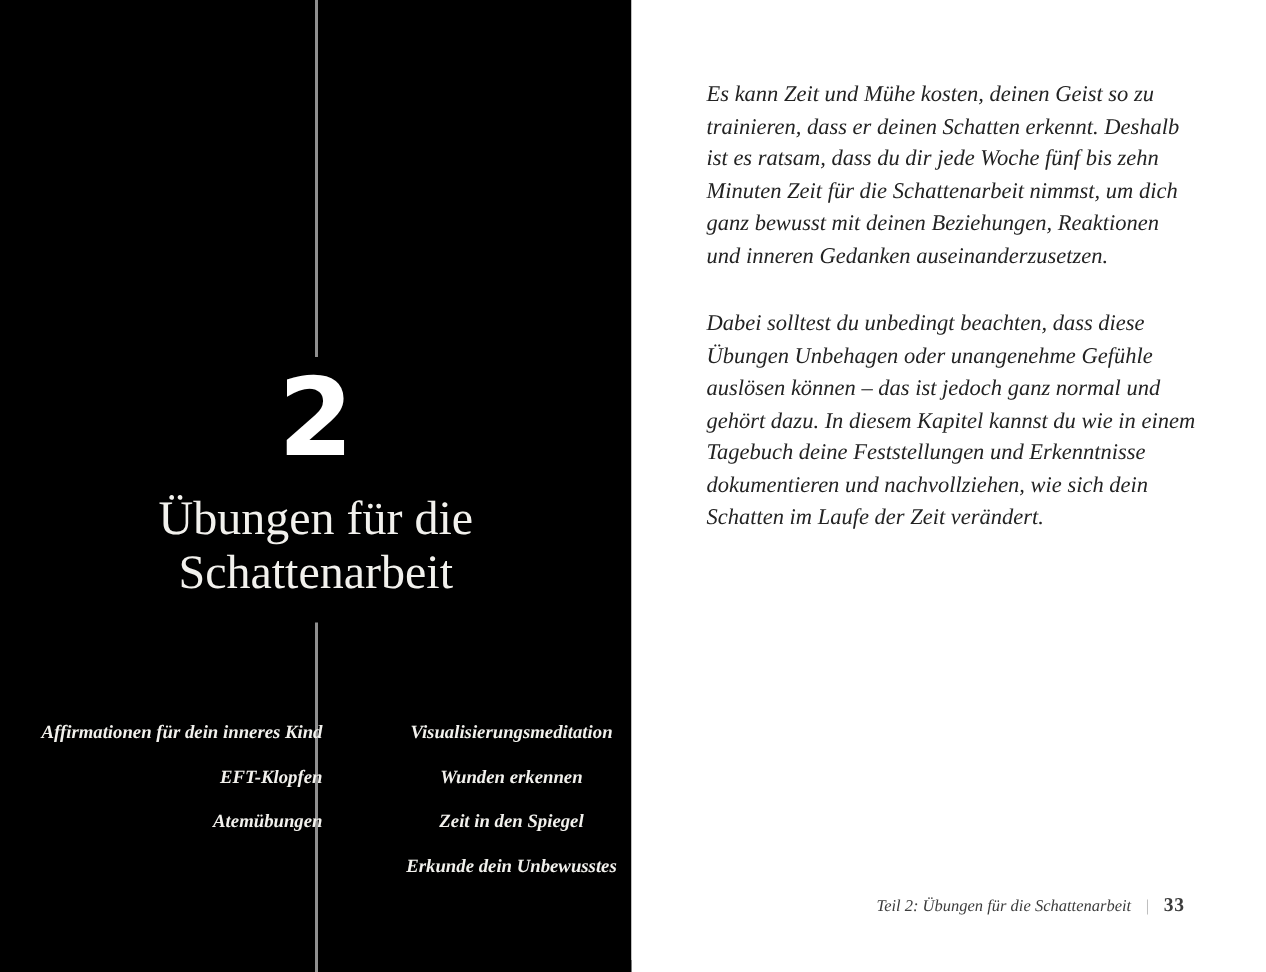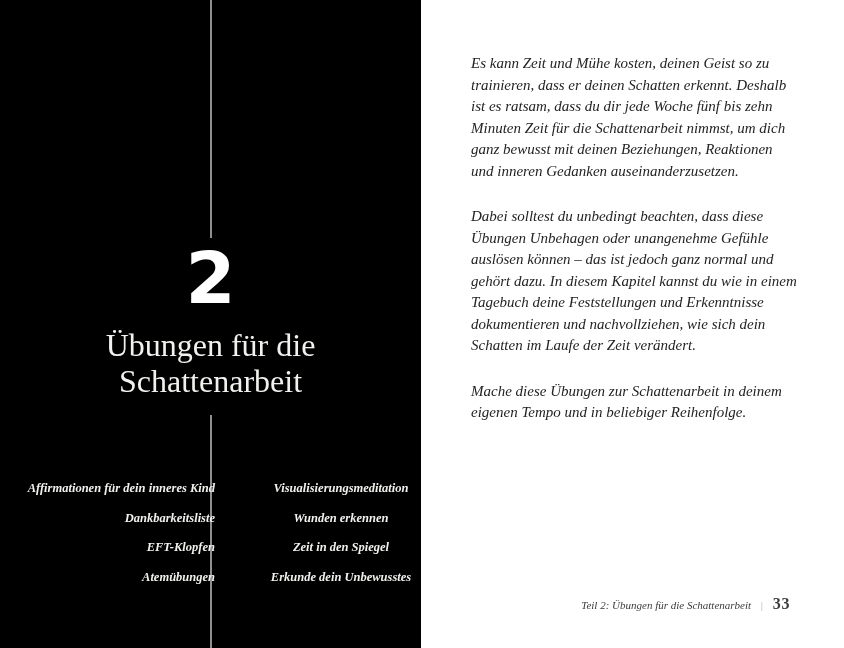--- a/index.html
+++ b/index.html
@@ -91,39 +91,38 @@
   }
   .footer {
     position: absolute;
     right: 54px; top: 595px;
     white-space: nowrap;
     font-size: 11px;
     color: #3c3c3c;
   }
   .footer-label { font-style: italic; }
   .footer-sep { color: #b3b3b3; margin: 0 7px; font-style: normal; }
-  .footer-page { font-weight: 700; font-size: 16px; letter-spacing: 0.6px; font-style: normal; }
+  .footer-page { font-weight: 700; font-size: 13px; letter-spacing: 0.6px; font-style: normal; }
 </style>
 </head>
 <body>
 
 <div class="page">
 
   <div class="left-panel">
     <div class="vline vline-top"></div>
     <div class="vline vline-bottom"></div>
 
     <div class="chapter-number">2</div>
 
     <h1 class="chapter-title">Übungen für die
 Schattenarbeit</h1>
 
     <div class="exercise-col exercise-col-left">
       <div class="exercise-item">Affirmationen für dein inneres Kind</div>
-      <div class="exercise-item">Dankbarkeitsliste</div>
       <div class="exercise-item">EFT-Klopfen</div>
       <div class="exercise-item">Atemübungen</div>
     </div>
 
     <div class="exercise-col exercise-col-right">
       <div class="exercise-item">Visualisierungsmeditation</div>
       <div class="exercise-item">Wunden erkennen</div>
       <div class="exercise-item">Zeit in den Spiegel</div>
       <div class="exercise-item">Erkunde dein Unbewusstes</div>
     </div>
@@ -137,22 +136,20 @@
 Minuten Zeit für die Schattenarbeit nimmst, um dich
 ganz bewusst mit deinen Beziehungen, Reaktionen
 und inneren Gedanken auseinanderzusetzen.</p>
       <p>Dabei solltest du unbedingt beachten, dass diese
 Übungen Unbehagen oder unangenehme Gefühle
 auslösen können – das ist jedoch ganz normal und
 gehört dazu. In diesem Kapitel kannst du wie in einem
 Tagebuch deine Feststellungen und Erkenntnisse
 dokumentieren und nachvollziehen, wie sich dein
 Schatten im Laufe der Zeit verändert.</p>
-      <p>Mache diese Übungen zur Schattenarbeit in deinem
-eigenen Tempo und in beliebiger Reihenfolge.</p>
     </div>
 
     <div class="footer">
       <span class="footer-label">Teil 2: Übungen für die Schattenarbeit</span>
       <span class="footer-sep">|</span>
       <span class="footer-page">33</span>
     </div>
   </div>
 
 </div>

